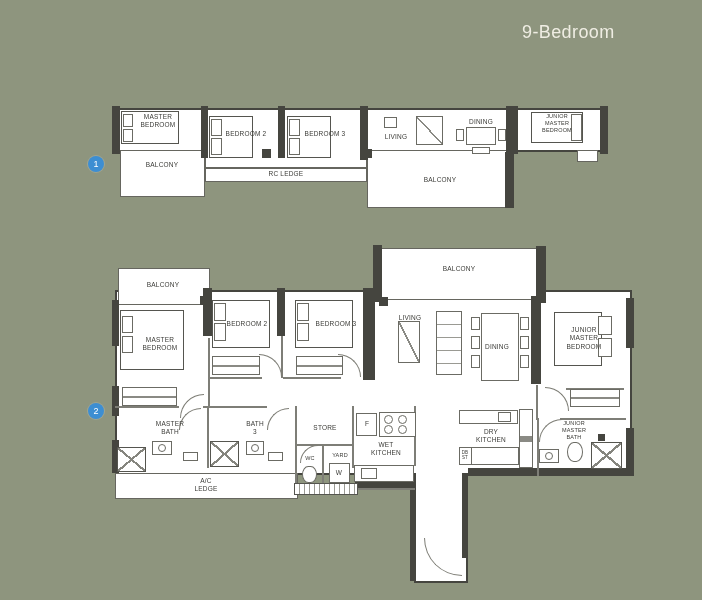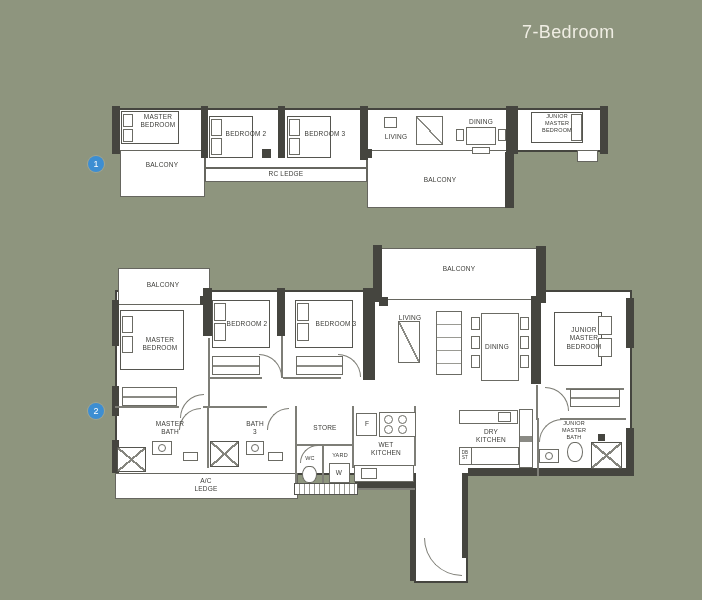--- a/index.html
+++ b/index.html
@@ -34,21 +34,21 @@
   .arc-c{border-bottom:1px solid #7c7c74;border-left:1px solid #7c7c74;border-bottom-left-radius:100% 100%;}
   .hatch{position:absolute;border:1px solid #55554f;box-sizing:border-box;
          background:repeating-linear-gradient(90deg,#fff 0 4px,#9a9a93 4px 5px);}
   .burn{position:absolute;width:7px;height:7px;border:1px solid #6b6b64;border-radius:50%;background:#fff;}
 </style>
 </head>
 <body>
 
 <div class="stage">
 
-  <div class="title" style="left:522px;top:22px;">7-Bedroom</div>
+  <div class="title" style="left:522px;top:22px;">9-Bedroom</div>
 
   <div class="badge" style="left:88px;top:156px;">1</div>
   <div class="badge" style="left:88px;top:403px;">2</div>
 
   <div class="band" style="left:118px;top:108px;width:490px;height:44px;"></div>
   <div class="room" style="left:205px;top:150px;width:162px;height:18px;border-top:none;"></div>
   <div class="room" style="left:120px;top:150px;width:85px;height:47px;"></div>
   <div class="room" style="left:205px;top:168px;width:162px;height:14px;"></div>
   <div class="room" style="left:367px;top:150px;width:143px;height:58px;"></div>
   <div class="room" style="left:577px;top:150px;width:21px;height:12px;"></div>

